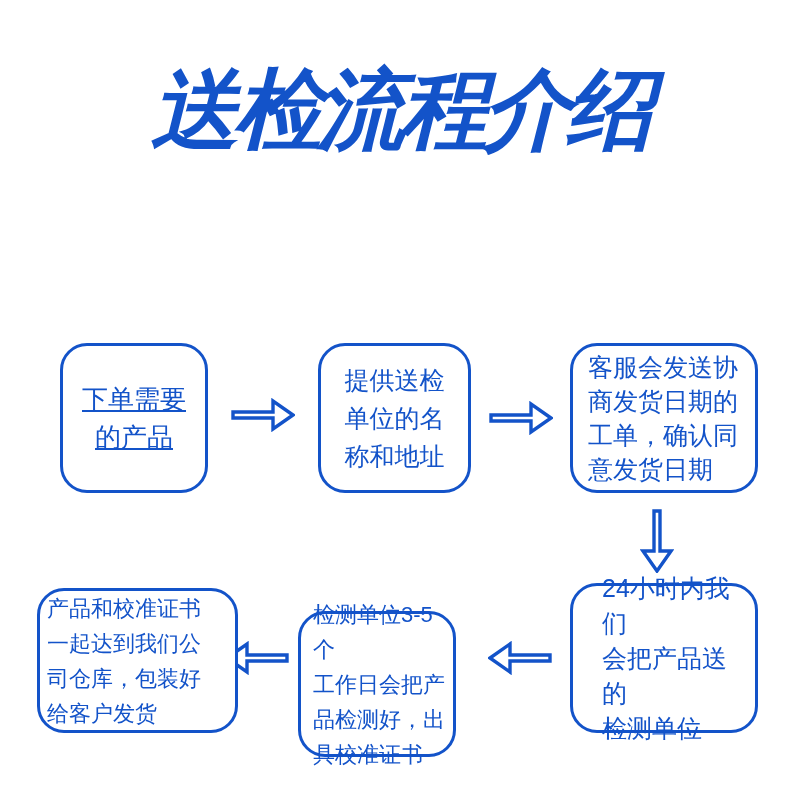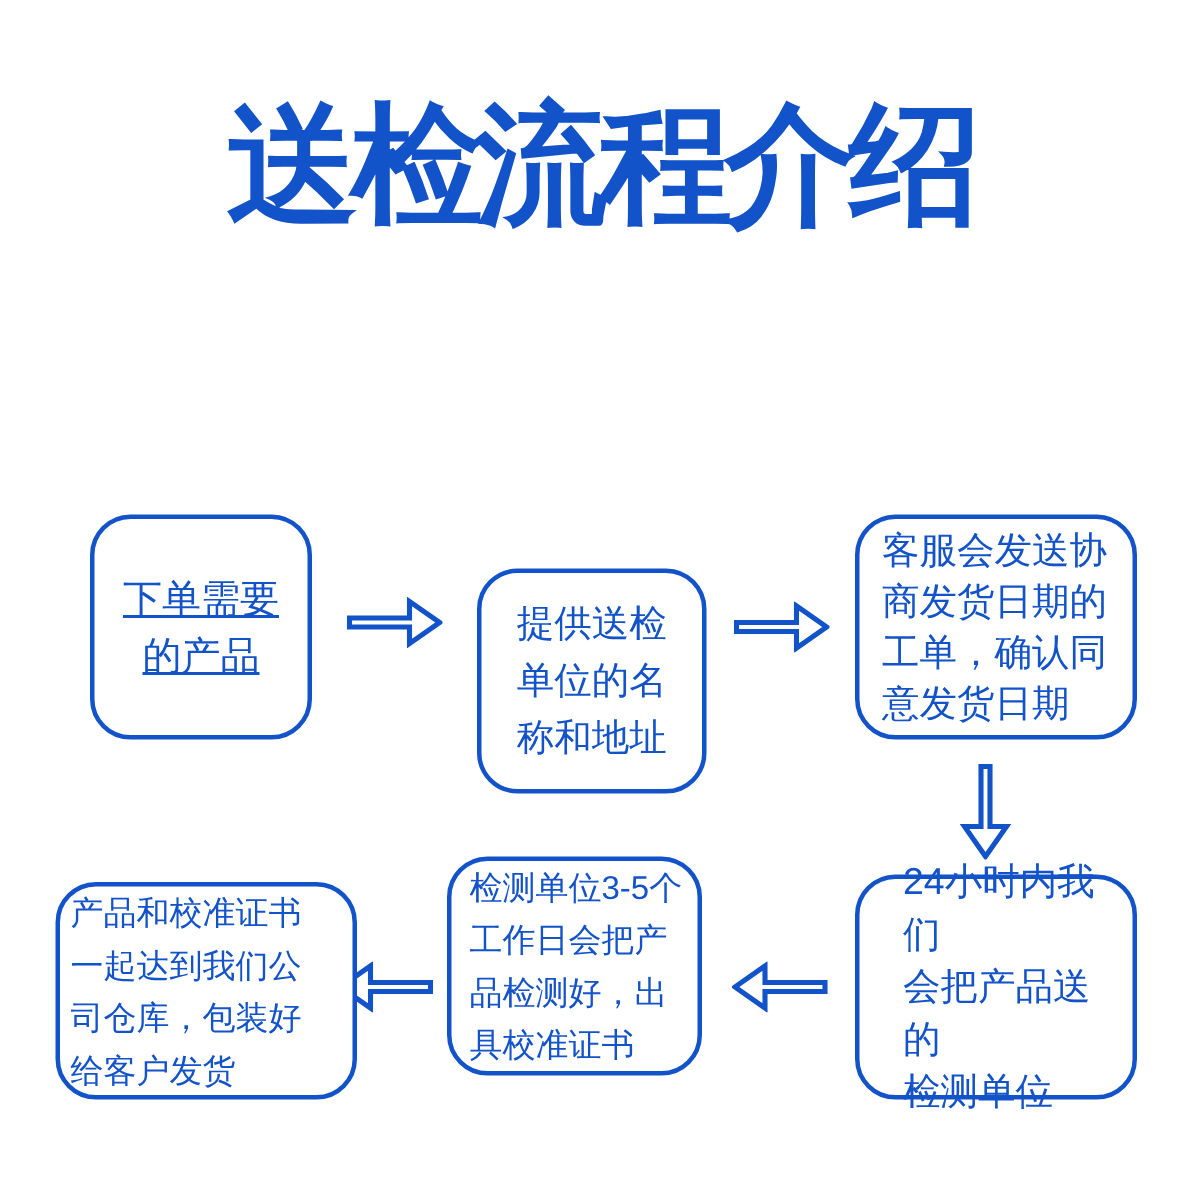--- a/index.html
+++ b/index.html
@@ -21,20 +21,21 @@
     right: 0;
     top: 58px;
     height: 104px;
     line-height: 104px;
     text-align: center;
     font-size: 88px;
     font-weight: 700;
     letter-spacing: -5px;
     color: var(--accent);
     white-space: nowrap;
+    font-style: italic;
   }
 
   .flow-box {
     position: absolute;
     border: 3px solid var(--accent);
     border-radius: 27px;
     background: var(--bg);
     color: var(--accent);
     display: flex;
     align-items: center;
@@ -43,31 +44,31 @@
     white-space: pre-line;
     width: 100%;
   }
 
   
   .pos-1 { left: 60px;  top: 343px; width: 148px; height: 150px;
            font-size: 26px; line-height: 38px; justify-content: center; text-decoration: underline; }
   .pos-1 .box-text { text-align: center; }
 
   .pos-2 { left: 318px; top: 343px; width: 153px; height: 150px;
-           font-size: 25px; line-height: 38px; justify-content: center; margin-top: 36px; }
+           font-size: 25px; line-height: 38px; justify-content: center; }
   .pos-2 .box-text { text-align: center; }
 
   .pos-3 { left: 570px; top: 343px; width: 188px; height: 150px;
            font-size: 25px; line-height: 34px; padding: 0 8px 0 15px; }
 
   
   .pos-4 { left: 570px; top: 583px; width: 188px; height: 150px;
            font-size: 25px; line-height: 35px; padding: 0 8px 0 29px; }
 
-  .pos-5 { left: 298px; top: 571px; width: 170px; height: 146px;
+  .pos-5 { left: 298px; top: 611px; width: 158px; height: 146px;
            font-size: 22px; line-height: 35px; padding: 0 3px 0 12px; }
 
   .pos-6 { left: 37px;  top: 588px; width: 201px; height: 145px;
            font-size: 22px; line-height: 35px; padding: 0 4px 0 7px; }
 
   .arrow {
     position: absolute;
     width: 64px;
     height: 34px;
   }

